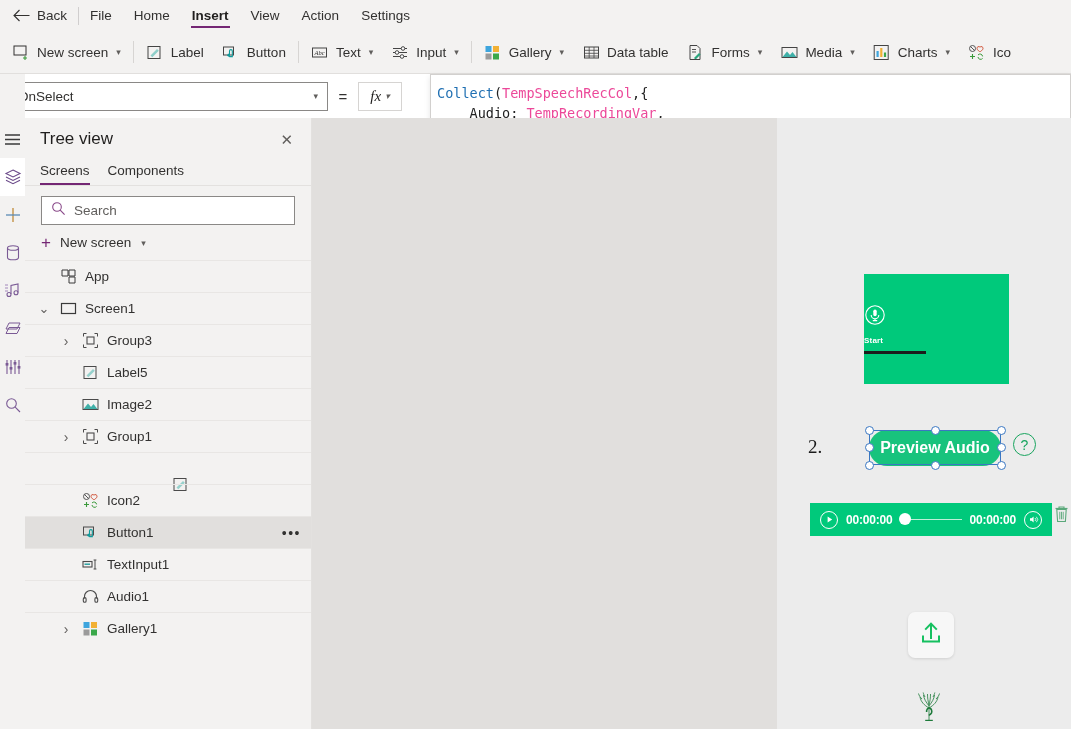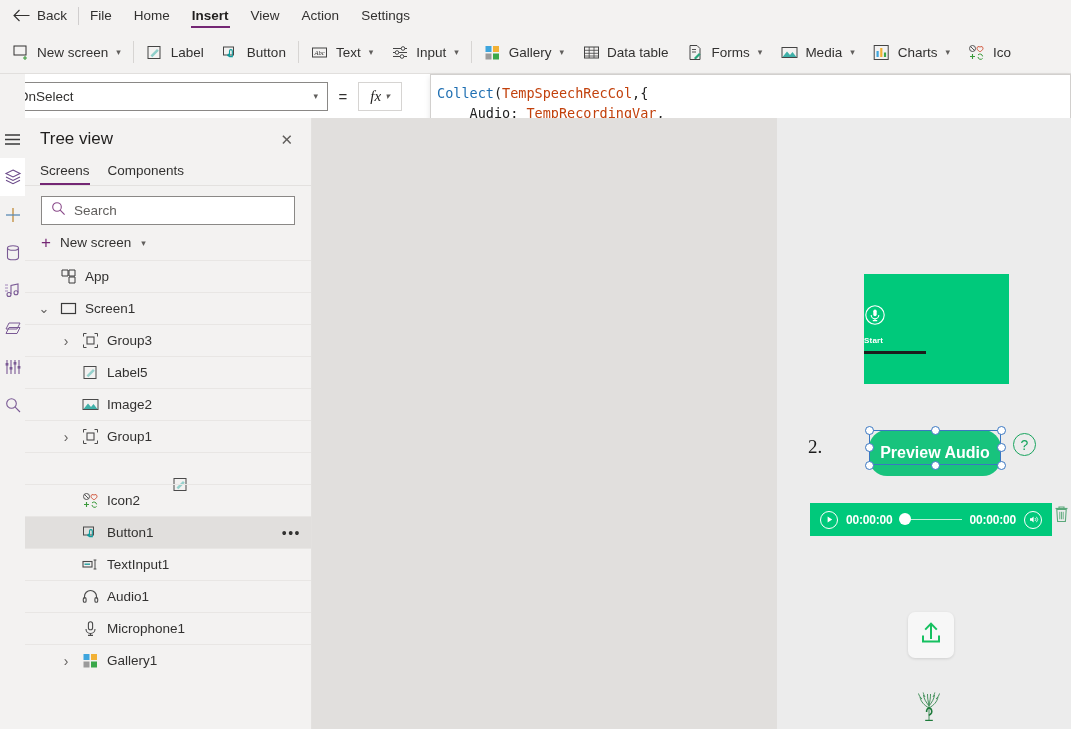--- a/index.html
+++ b/index.html
@@ -119,21 +119,21 @@
     position:absolute; left:430px; top:74px; width:641px; height:197px;
     background:#ffffff; border:1px solid #d2d0ce;
     box-shadow: 0 2px 6px rgba(0,0,0,0.10);
     overflow:hidden;
   }
   .fcode {
     padding: 8px 0 6px 6px; font-family:"DejaVu Sans Mono", monospace;
     font-size:13.5px; line-height:20px; white-space:pre; color:#212121;
   }
   .k-fn { color:#1f6fb2; }
-  .k-id { color:#c2410c; }
+  .k-id { color:#ec4899; }
   .k-ctl { color:#8f3fa8; font-style: italic; }
   .k-pl { color:#212121; }
   .ftools {
     position:absolute; left:0; bottom:0; width:100%; height:41px;
     border-top:1px solid #e3e1df; background:#ffffff;
     display:flex; align-items:center; padding-left: 12px; gap: 0;
     font-size:13.5px; color:#323130;
   }
   .ft { display:flex; align-items:center; gap:9px; padding: 0 14px; height:41px; cursor: default; }
 
@@ -142,21 +142,21 @@
     position:absolute; left:87px; top:156px; width:145px; height:110px;
     background:#00c97b; display:flex; flex-direction:column; align-items:flex-start; justify-content:center;
   }
   .mic-ctl .mcirc { margin-bottom:6px; }
   .mic-ctl .mtxt { color:#fff; font-size:8px; font-weight:bold; letter-spacing:.2px; }
   .mic-ctl .mbar { width:62px; height:3px; background:#1c1c1c; margin-top:6px; }
 
   .step2 { position:absolute; left:31px; top:318px; font-size:19px; color:#1b1b1b; font-family:"Liberation Serif", serif; }
   .pv-wrap { position:absolute; left:86px; top:306px; width:144px; height:47px; }
   .pv-btn {
-    position:absolute; left:6px; top:6px; width:132px; height:46px; border-radius:18px;
+    position:absolute; left:6px; top:6px; width:132px; height:36px; border-radius:18px;
     background:#18c37d; color:#fff; font-size:16px; font-weight:bold;
     display:flex; align-items:center; justify-content:center;
   }
   .selbox { position:absolute; left:6px; top:6px; width:132px; height:35px; border:1px solid #3a77c2; }
   .h { position:absolute; width:9px; height:9px; border-radius:50%; background:#fff; border:1.5px solid #3a77c2; }
   .help-q {
     position:absolute; left:236px; top:315px; width:23px; height:23px; border-radius:50%;
     border:1.5px solid #18a45e; color:#18a45e; font-size:14px;
     display:flex; align-items:center; justify-content:center;
   }
@@ -579,31 +579,20 @@
         <div class="tnode" style="padding-left: 34px;">
           <span class="tw"></span>
           <span class="tico">
             <svg width="17" height="17" viewBox="0 0 17 17">
               <path d="M2.5 10.5 V8.5 a6 6 0 0 1 12 0 v2" fill="none" stroke="#4a4a4a" stroke-width="1.1"></path>
               <rect x="1.3" y="9.6" width="2.8" height="4.6" rx="1.3" fill="none" stroke="#4a4a4a" stroke-width="1.1"></rect>
               <rect x="12.9" y="9.6" width="2.8" height="4.6" rx="1.3" fill="none" stroke="#4a4a4a" stroke-width="1.1"></rect>
             </svg>
           </span>
           <span class="tlabel">Audio1</span>
-        </div>
-        <div class="tnode" style="padding-left: 34px;">
-          <span class="tw"></span>
-          <span class="tico">
-            <svg width="17" height="17" viewBox="0 0 17 17">
-              <rect x="6.4" y="1.8" width="4.2" height="8" rx="2.1" fill="none" stroke="#4a4a4a" stroke-width="1.1"></rect>
-              <path d="M4 9 a4.5 4.5 0 0 0 9 0" fill="none" stroke="#4a4a4a" stroke-width="1.1"></path>
-              <path d="M8.5 13.5 V15.4 M6 15.4 H11" stroke="#4a4a4a" stroke-width="1.1"></path>
-            </svg>
-          </span>
-          <span class="tlabel">Microphone1</span>
         </div>
         <div class="tnode" style="padding-left: 34px;">
           <span class="tw" style="font-size: 14px;">›</span>
           <span class="tico">
             <svg width="17" height="17" viewBox="0 0 17 17">
               <rect x="1.5" y="2" width="6" height="6" fill="#3ea5dd"></rect>
               <rect x="9" y="2" width="6" height="6" fill="#f2b134"></rect>
               <rect x="1.5" y="9.5" width="6" height="6" fill="#9b9b9b"></rect>
               <rect x="9" y="9.5" width="6" height="6" fill="#3aa84a"></rect>
             </svg>

